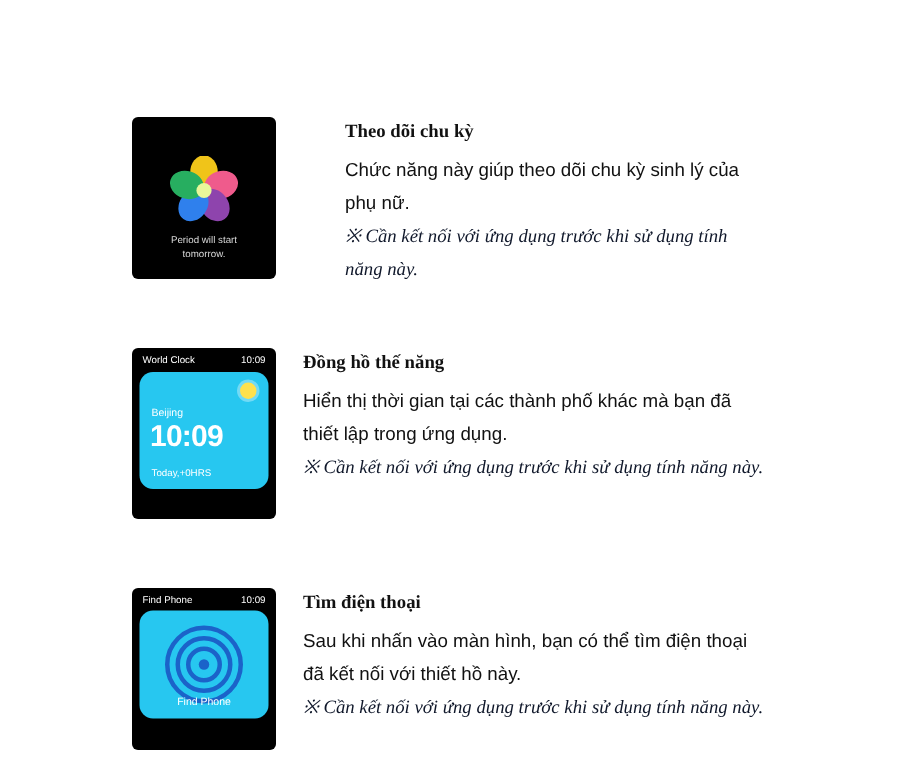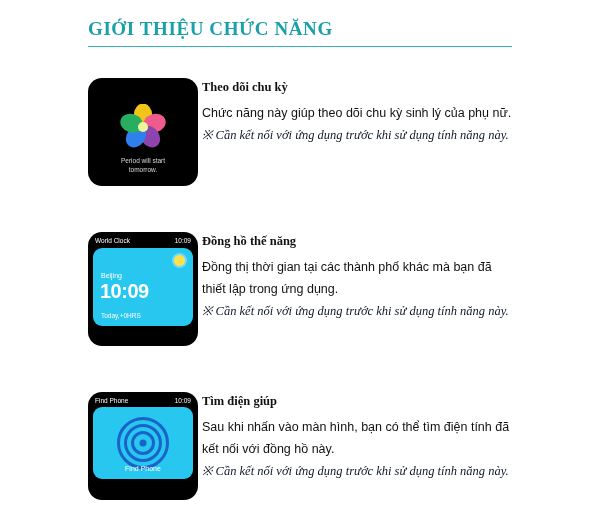--- a/index.html
+++ b/index.html
@@ -43,32 +43,32 @@
     background: #35b4bb;
     width: 424px;
   }
 
   
   .feature {
     position: absolute;
     display: flex;
     align-items: flex-start;
   }
-  .feature-1 { left: 88px; top: 78px;  width: 424px; }
+  .feature-1 { left: 88px; top: 78px;  width: 424px; gap: 28px; }
   .feature-2 { left: 88px; top: 232px; width: 424px; }
   .feature-3 { left: 88px; top: 392px; width: 424px; }
 
   .watch {
     width: 96px;
     flex: 0 0 96px;
     margin-right: 18px;
   }
   .watch-screen {
-    width: 110px;
-    border-radius: 14px;
+    width: 96px;
+    border-radius: 4px;
     background: #000000;
     overflow: hidden;
     position: relative;
     color: #ffffff;
   }
   .h1-screen { height: 108px; }
   .h2-screen { height: 114px; }
   .h3-screen { height: 108px; }
 
   .text-col {
@@ -228,24 +228,20 @@
     font-family: "Liberation Sans", sans-serif;
     font-size: 7px;
     color: #ffffff;
   }
 </style>
 </head>
 <body>
 
 <div class="page">
 
-  <div class="heading-wrap">
-    <div class="heading-title">GIỚI THIỆU CHỨC NĂNG</div>
-    <div class="heading-rule"></div>
-  </div>
 
   <div class="feature feature-1">
     <div class="watch">
       <div class="watch-screen h1-screen">
         <svg class="w1-flower" viewBox="0 0 100 100">
           <g transform="translate(50,50)">
             <ellipse cx="0" cy="-26" rx="20" ry="25" fill="#f0c419" transform="rotate(0)"></ellipse>
             <ellipse cx="0" cy="-26" rx="20" ry="25" fill="#ef5b8c" transform="rotate(72)"></ellipse>
             <ellipse cx="0" cy="-26" rx="20" ry="25" fill="#8e44ad" transform="rotate(144)"></ellipse>
             <ellipse cx="0" cy="-26" rx="20" ry="25" fill="#2f80ed" transform="rotate(216)"></ellipse>
@@ -276,21 +272,21 @@
         <div class="w2-body">
           <div class="w2-sun"></div>
           <div class="w2-city">Beijing</div>
           <div class="w2-time">10:09</div>
           <div class="w2-sub">Today,+0HRS</div>
         </div>
       </div>
     </div>
     <div class="text-col">
       <p class="feature-title">Đồng hồ thế năng</p>
-      <p class="feature-line">Đồng thị thời gian tại các thành phố khác mà bạn đã thiết lập trong ứng dụng.</p>
+      <p class="feature-line">Hiển thị thời gian tại các thành phố khác mà bạn đã thiết lập trong ứng dụng.</p>
       <p class="feature-note">※ Cần kết nối với ứng dụng trước khi sử dụng tính năng này.</p>
     </div>
   </div>
 
   <div class="feature feature-3">
     <div class="watch">
       <div class="watch-screen h3-screen">
         <div class="w3-top">
           <span>Find Phone</span>
           <span>10:09</span>
@@ -300,19 +296,19 @@
             <div class="ring ring-a"></div>
             <div class="ring ring-b"></div>
             <div class="ring ring-c"></div>
             <div class="ring-dot"></div>
           </div>
           <div class="w3-caption">Find Phone</div>
         </div>
       </div>
     </div>
     <div class="text-col">
-      <p class="feature-title">Tìm điện giúp</p>
-      <p class="feature-line">Sau khi nhấn vào màn hình, bạn có thể tìm điện tính đã kết nối với đồng hồ này.</p>
+      <p class="feature-title">Tìm điện thoại</p>
+      <p class="feature-line">Sau khi nhấn vào màn hình, bạn có thể tìm điện thoại đã kết nối với thiết hồ này.</p>
       <p class="feature-note">※ Cần kết nối với ứng dụng trước khi sử dụng tính năng này.</p>
     </div>
   </div>
 
 </div>
 
 </body></html>

